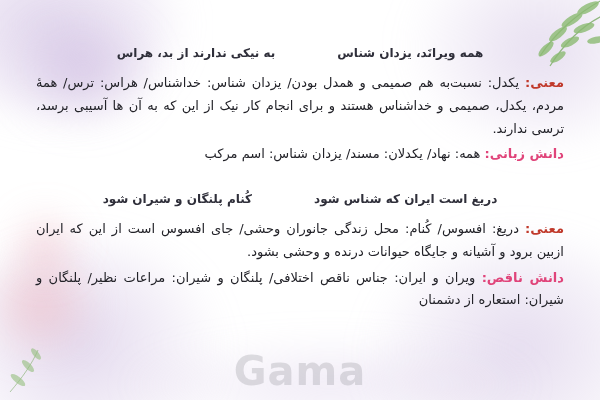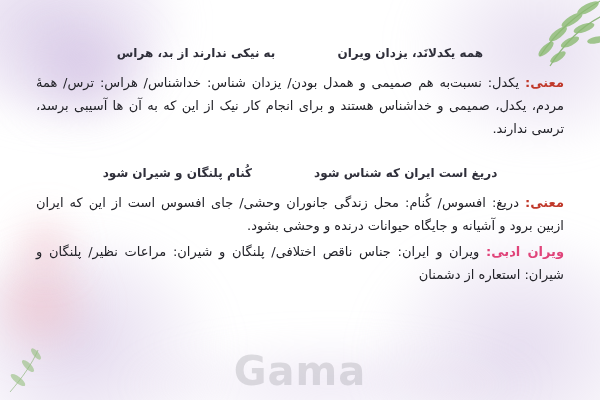--- a/index.html
+++ b/index.html
@@ -190,40 +190,43 @@
       <ellipse cx="12" cy="64" rx="9" ry="3.2" transform="rotate(38 12 64)"></ellipse>
       <ellipse cx="22" cy="50" rx="8" ry="3" transform="rotate(44 22 50)"></ellipse>
       <ellipse cx="30" cy="38" rx="7" ry="2.8" transform="rotate(50 30 38)"></ellipse>
     </g>
   </svg>
 
   <div class="content">
 
     <div class="block">
       <div class="verse-row">
-        <div class="hemistich">همه یکدلانَد، یزدان ویران</div>
+        <div class="hemistich">همه ویرانَد، یزدان شناس</div>
         <div class="hemistich">به نیکی ندارند از بد، هراس</div>
       </div>
       <p class="gloss">
         <span class="lbl">معنی:</span><span> یکدل: نسبت‌به هم صمیمی و همدل بودن/ یزدان شناس: خداشناس/ هراس: ترس/ همهٔ مردم، یکدل، صمیمی و خداشناس هستند و برای انجام کار نیک از این که به آن ها آسیبی برسد، ترسی ندارند.</span>
+      </p>
+      <p class="gloss">
+        <span class="lbl-pink">دانش زبانی:</span><span> همه: نهاد/ یکدلان: مسند/ یزدان شناس: اسم مرکب</span>
       </p>
     </div>
 
     <div class="gap-between"></div>
 
     <div class="block">
       <div class="verse-row">
         <div class="hemistich">دریغ است ایران که شناس شود</div>
         <div class="hemistich">کُنام پلنگان و شیران شود</div>
       </div>
       <p class="gloss">
         <span class="lbl">معنی:</span><span> دریغ: افسوس/ کُنام: محل زندگی جانوران وحشی/ جای افسوس است از این که ایران ازبین برود و آشیانه و جایگاه حیوانات درنده و وحشی بشود.</span>
       </p>
       <p class="gloss">
-        <span class="lbl-pink">ویران ادبی:</span><span> ویران و ایران: جناس ناقص اختلافی/ پلنگان و شیران: مراعات نظیر/ پلنگان و شیران: استعاره از دشمنان</span>
+        <span class="lbl-pink">دانش ناقص:</span><span> ویران و ایران: جناس ناقص اختلافی/ پلنگان و شیران: مراعات نظیر/ پلنگان و شیران: استعاره از دشمنان</span>
       </p>
     </div>
 
   </div>
 
   <div class="watermark">Gama</div>
 
 </div>
 
 </body></html>

